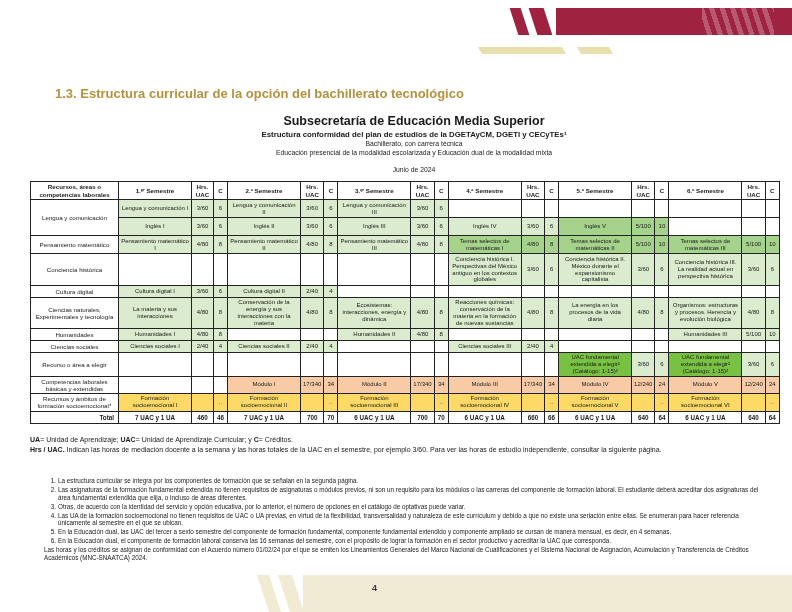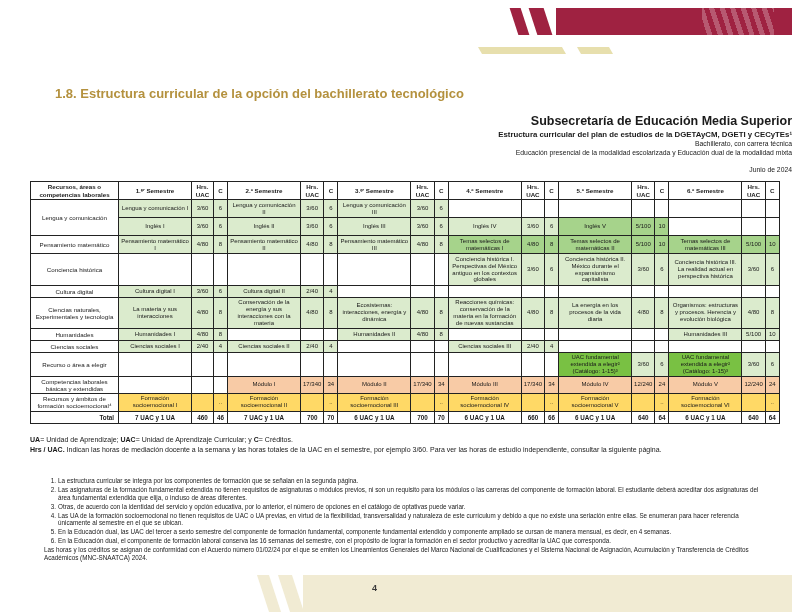--- a/index.html
+++ b/index.html
@@ -20,21 +20,21 @@
 
   
   .foot{position:absolute;top:575px;height:37px;background:#F1EBD3;}
   .foot-main{left:303px;width:489px;}
   .foot-s1{left:263px;width:12px;transform:skewX(18deg);}
   .foot-s2{left:284px;width:14px;transform:skewX(18deg);}
   .pageno{position:absolute;left:372px;top:583px;font-size:9px;font-weight:bold;color:#3a3a3a;}
 
   .doc-title{position:absolute;left:55px;top:86px;font-size:13px;font-weight:bold;color:#B4913E;}
 
-  .hdr{position:absolute;left:0;right:0;top:114px;text-align:right;line-height:1.25;margin-left:36px;}
+  .hdr{position:absolute;left:0;right:0;top:114px;text-align:center;line-height:1.25;margin-left:36px;}
   .hdr .l1{font-size:12.5px;font-weight:bold;}
   .hdr .l2{font-size:7.8px;font-weight:bold;margin-top:2px;}
   .hdr .l3{font-size:7.8px;font-weight:bold;}
   .hdr .l4{font-size:6.8px;margin-top:1px;}
   .hdr .l5{font-size:6.8px;}
   .hdr .date{font-size:6.8px;margin-top:9px;}
 
   table.cur{position:absolute;left:30px;top:181px;border-collapse:collapse;table-layout:fixed;}
   table.cur td,table.cur th{border:0.8px solid #222;padding:1px 2px;text-align:center;
      vertical-align:middle;font-size:6px;line-height:1.15;overflow:hidden;}
@@ -56,25 +56,25 @@
 
 <div class="page">
 
   <div class="band band-s1"></div>
   <div class="band band-s2"></div>
   <div class="band band-main"></div>
   <div class="band-stripes"></div>
   <div class="gold gold-1"></div>
   <div class="gold gold-2"></div>
 
-  <div class="doc-title">1.8. Estructura curricular de la opción del bachillerato tecnológico</div>
+  <div class="doc-title">1.3. Estructura curricular de la opción del bachillerato tecnológico</div>
 
   <div class="hdr">
     <div class="l1">Subsecretaría de Educación Media Superior</div>
-    <div class="l3">Estructura curricular del plan de estudios de la DGETAyCM, DGETI y CECyTEs¹</div>
+    <div class="l3">Estructura conformidad del plan de estudios de la DGETAyCM, DGETI y CECyTEs¹</div>
     <div class="l4">Bachillerato, con carrera técnica</div>
     <div class="l5">Educación presencial de la modalidad escolarizada y Educación dual de la modalidad mixta</div>
     <div class="date">Junio de 2024</div>
   </div>
 
   <table class="cur">
       <colgroup>
         <col style="width: 88px;">
         <col style="width: 73px;">
         <col style="width: 22px;">

